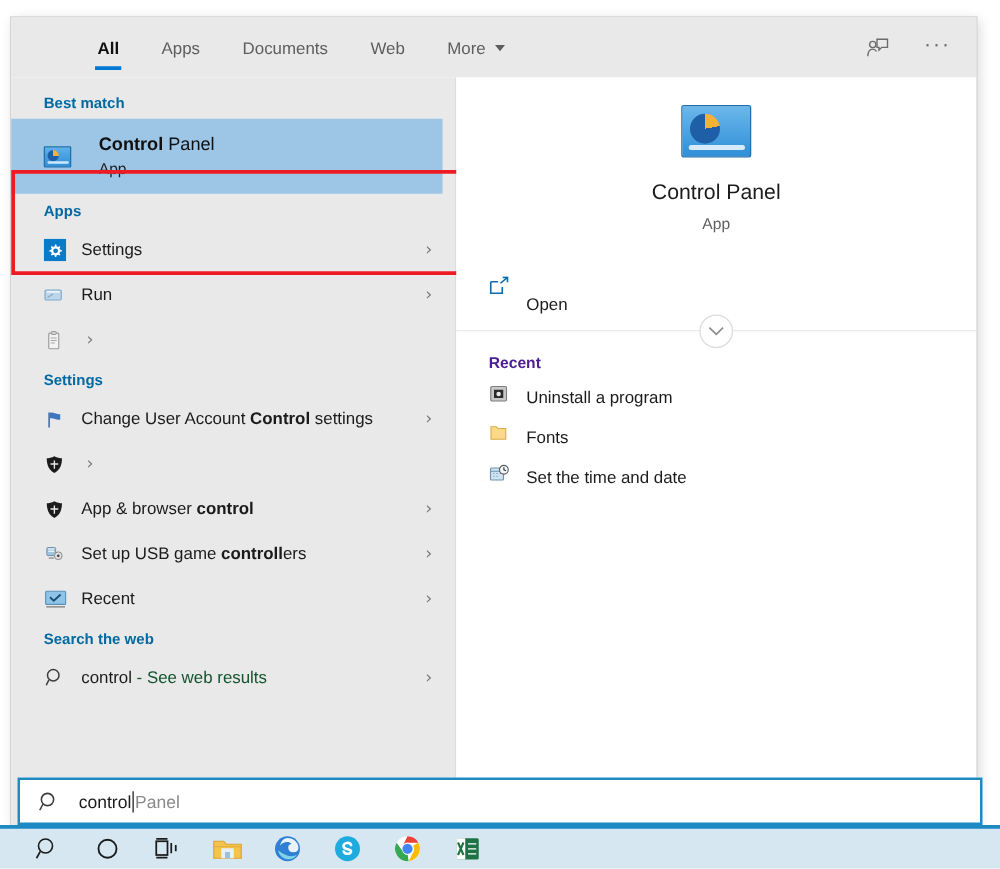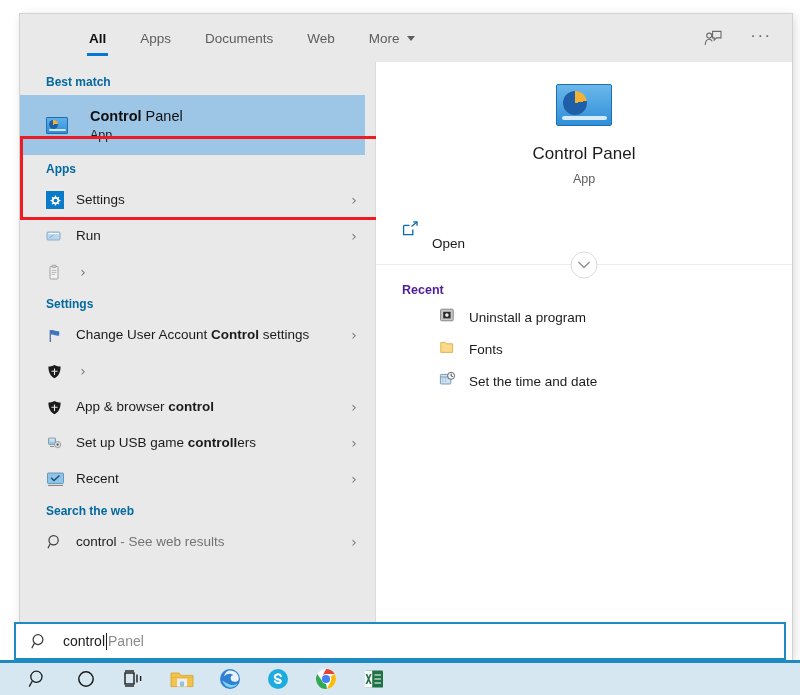--- a/index.html
+++ b/index.html
@@ -8,21 +8,21 @@
     width: 800px; height: 695px;
     font-family: "Liberation Sans", sans-serif;
     background: #ffffff;
     overflow: hidden;
     position: relative;
   }
 
   
   #flyout {
     position: absolute;
-    left: 20px; top: 14px;
+    left: 9px; top: 14px;
     width: 772px; height: 646px;
     background: #ffffff;
     box-shadow: 0 0 0 1px #d2d2d2, 2px 2px 10px rgba(0,0,0,0.16);
     display: flex;
     flex-direction: column;
   }
 
   
   #header {
     height: 48px;
@@ -177,21 +177,20 @@
 
   #recent-head {
     font-size: 12.5px; font-weight: bold; color: #4c1d95;
     padding: 18px 0 4px 26px;
   }
   .recent-row {
     display: flex; align-items: center;
     height: 32px;
     padding-left: 26px;
     cursor: default;
-    margin-left: 37px;
   }
   .recent-row .ico { width: 30px; flex: none; }
   .recent-row .lbl { font-size: 13.5px; color: #1b1b1b; }
 
   
   #searchbar {
     position: absolute;
     left: 14px; top: 622px;
     width: 772px; height: 38px;
     background: #ffffff;
@@ -444,21 +443,21 @@
       <div class="group-head">Search the web</div>
 
       <div class="row">
         <div class="ico">
           <svg width="18" height="18" viewBox="0 0 18 18">
             <circle cx="7.6" cy="7.2" r="4.6" fill="none" stroke="#3c3c3c" stroke-width="1.2"></circle>
             <path d="M4.1 10.9 L2 15.2" stroke="#3c3c3c" stroke-width="1.2"></path>
           </svg>
         </div>
         <div class="txt">
-          <span style="color:#1b1b1b">control</span><span style="color:#737373"> - See web results</span>
+          <span style="color:#1b1b1b">control</span><span style="color:#14532d"> - See web results</span>
         </div>
         <div class="chev">›</div>
       </div>
 
       <div id="annot"></div>
     </div>
 
     <div id="right">
 
       <div id="app-hero">

